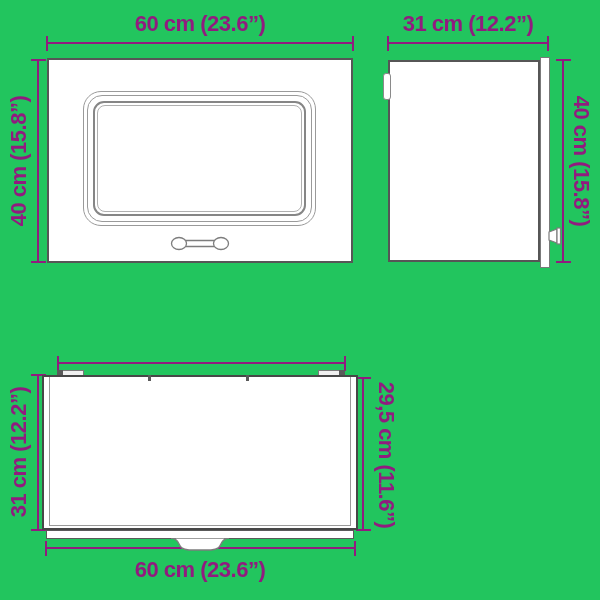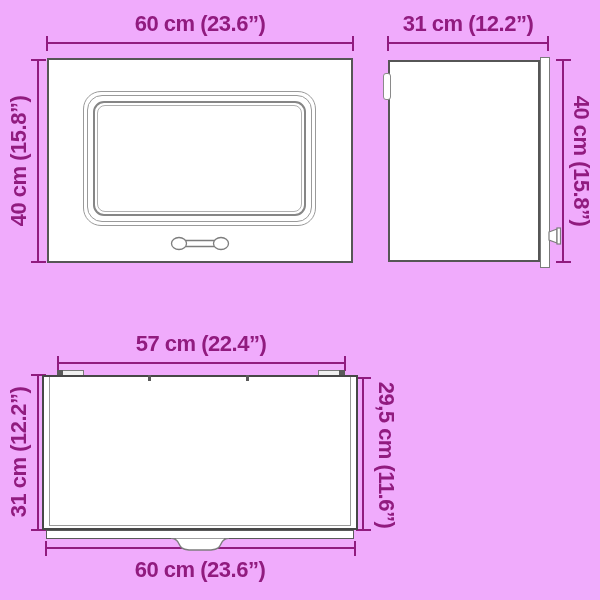--- a/index.html
+++ b/index.html
@@ -1,17 +1,17 @@
 <!DOCTYPE html>
 <html><head>
 <meta charset="utf-8">
 <style>
   html,body{margin:0;padding:0;background:#ffffff;}
   #stage{
-    position:relative;width:600px;height:600px;background:#f0abfc;overflow:hidden;
+    position:relative;width:600px;height:600px;background:#22c55e;overflow:hidden;
     font-family:"Liberation Sans",sans-serif;
   }
   
   .dim-label{
     position:absolute;color:#911b7f;font-weight:bold;font-size:22px;line-height:1;
     white-space:nowrap;transform:translate(-50%,-50%);letter-spacing:-0.5px;
   }
   .rot-ccw{transform:translate(-50%,-50%) rotate(-90deg);}
   .rot-cw{transform:translate(-50%,-50%) rotate(90deg);}
   .dim-h{position:absolute;height:2px;background:#911b7f;}
@@ -60,21 +60,20 @@
 
   <div class="box thin" style="left:540px;top:57px;width:10px;height:211px;"></div>
   <div class="box" style="left:388px;top:60px;width:152px;height:202px;"></div>
   <div class="frame" style="left:383px;top:73px;width:8px;height:27px;border-radius:3px;border-color:#8a8a8a;background:#ffffff;"></div>
   <svg class="svgshape" style="left:548px;top:227px;" width="15" height="18" viewBox="0 0 15 18">
     <path d="M1,5 L9,2 L9,16 L1,13 Z" fill="#ffffff" stroke="#7d7d7d" stroke-width="1.2"></path>
     <rect x="9" y="1" width="3.5" height="16" fill="#ffffff" stroke="#7d7d7d" stroke-width="1.2"></rect>
   </svg>
 
   <div class="dim-h" style="left:58px;top:362px;width:287px;"></div>
-  <div class="dim-label" style="left:201px;top:344px;">57 cm (22.4”)</div>
 
   <div class="dim-v" style="left:37px;top:375px;height:155px;"></div>
   <div class="dim-label rot-ccw" style="left:19px;top:452px;">31 cm (12.2”)</div>
 
   <div class="dim-v" style="left:362px;top:378px;height:152px;"></div>
   <div class="dim-label rot-cw" style="left:386px;top:455px;">29,5 cm (11.6”)</div>
 
   <div class="dim-h" style="left:46px;top:547px;width:309px;"></div>
   <div class="dim-label" style="left:200px;top:570px;">60 cm (23.6”)</div>
 

